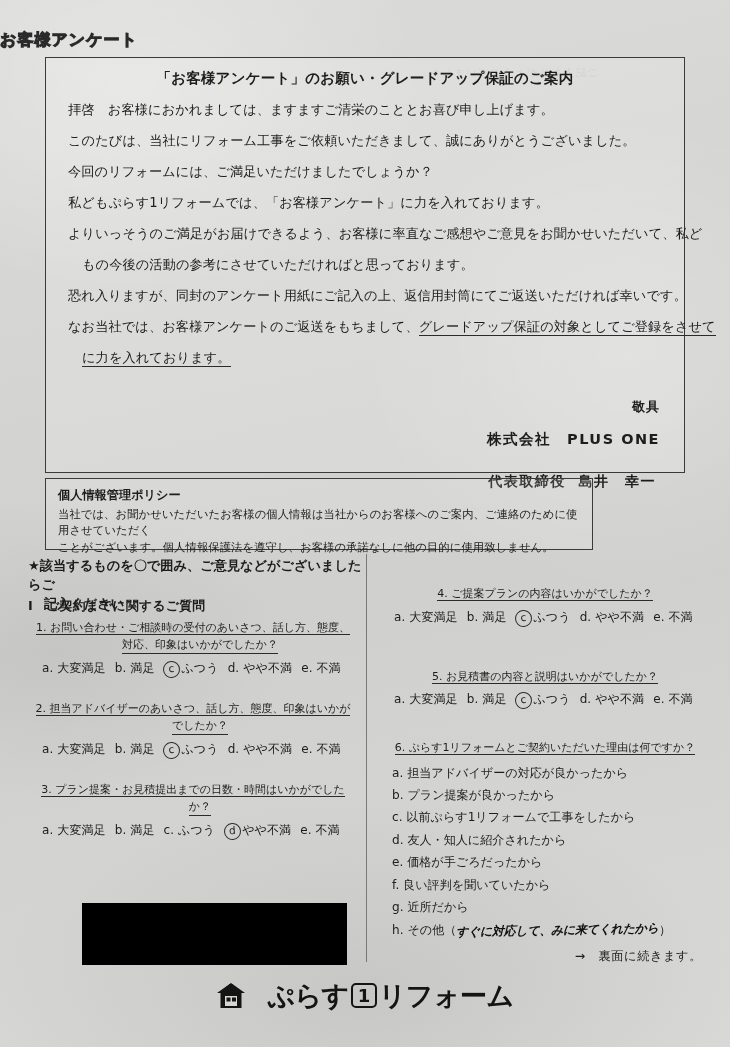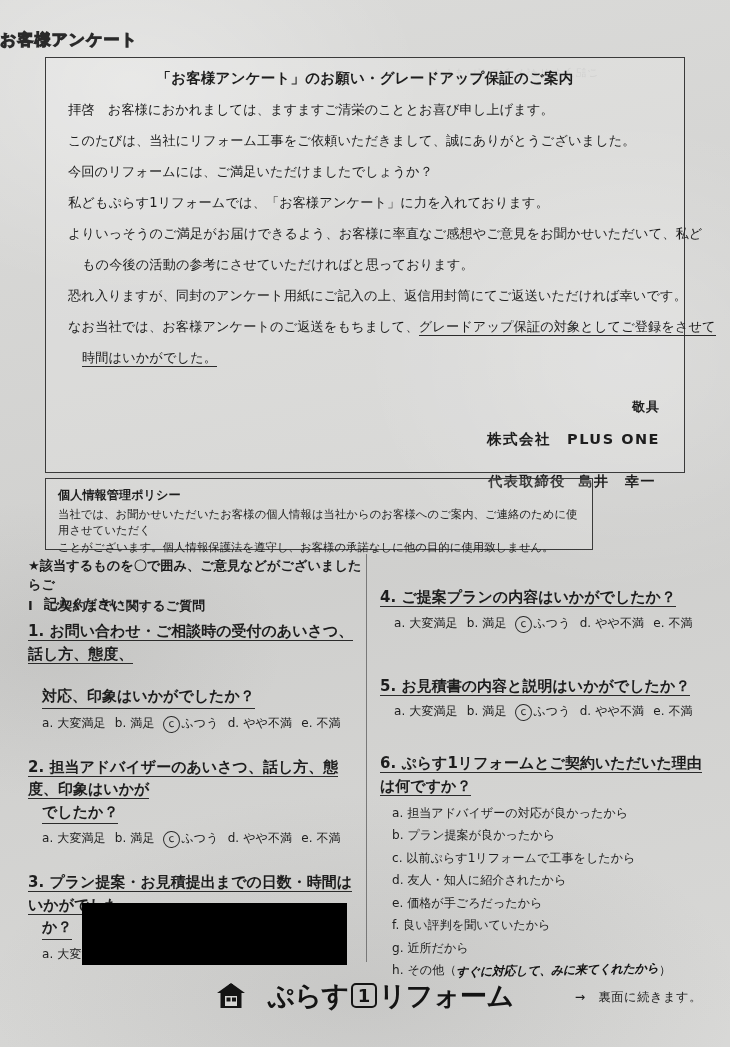--- a/index.html
+++ b/index.html
@@ -75,21 +75,21 @@
   .instruct{position:absolute;left:28px;top:0;width:340px;font-size:13.2px;font-weight:700;line-height:1.45;}
   .instruct .l2{padding-left:16px;}
   .sec-head{position:absolute;left:28px;top:42px;font-size:12.8px;font-weight:700;letter-spacing:.3px;}
 
   .divider{position:absolute;left:366px;top:-2px;width:0;height:408px;border-left:1.2px solid #6a6a6a;opacity:.85;}
 
   .col-l{position:absolute;left:28px;top:64px;width:330px;}
   .col-r{position:absolute;left:380px;top:30px;width:330px;}
 
   .q{margin-bottom:9px;}
-  .q-title{font-size:15px;font-weight:700;line-height:1.5;}
+  .q-title{font-size:11px;font-weight:400;line-height:1.5;text-align:center;}
   .q-title span.line{border-bottom:1.2px solid #2b2b2b;display:inline;}
   .opts{font-size:12px;padding-left:14px;margin-top:6px;letter-spacing:.1px;white-space:nowrap;}
   .opt{display:inline-block;margin-right:9px;position:relative;}
   .opt.circled .key{
     display:inline-block;border:1.5px solid #2b2b2b;border-radius:50%;
     width:15px;height:15px;line-height:13px;text-align:center;
     font-size:10.5px;transform:rotate(-4deg);margin-right:1px;
   }
   .opt .key{font-weight:400;}
 
@@ -129,21 +129,21 @@
     <div class="letter-head">「お客様アンケート」のお願い・グレードアップ保証のご案内</div>
     <div class="letter-body">
       <p>拝啓　お客様におかれましては、ますますご清栄のこととお喜び申し上げます。</p>
       <p>このたびは、当社にリフォーム工事をご依頼いただきまして、誠にありがとうございました。</p>
       <p>今回のリフォームには、ご満足いただけましたでしょうか？</p>
       <p>私どもぷらす1リフォームでは、「お客様アンケート」に力を入れております。</p>
       <p>よりいっそうのご満足がお届けできるよう、お客様に率直なご感想やご意見をお聞かせいただいて、私ど</p>
       <p class="indent">もの今後の活動の参考にさせていただければと思っております。</p>
       <p>恐れ入りますが、同封のアンケート用紙にご記入の上、返信用封筒にてご返送いただければ幸いです。</p>
       <p><span>なお当社では、お客様アンケートのご返送をもちまして、</span><span class="u">グレードアップ保証の対象としてご登録をさせて</span></p>
-      <p class="indent"><span class="u">時間はいかがでした。</span></p>
+      <p class="indent"><span class="u">に力を入れております。</span></p>
     </div>
     <div class="sig">
       <div class="keigu">敬具</div>
       <div class="company">株式会社　PLUS  ONE</div>
       <div class="officer"><span>代表取締役</span>&nbsp;&nbsp;<span>島井　幸一</span></div>
     </div>
   </div>
 
   <div class="privacy-box">
     <div class="privacy-title">個人情報管理ポリシー</div>
@@ -160,21 +160,21 @@
 
     <div class="sec-head">Ⅰ　ご契約までに関するご質問</div>
 
     <div class="divider"></div>
 
     <div class="col-l">
 
       <div class="q">
         <div class="q-title">
           <span class="line"><span>1.</span> <span>お問い合わせ・ご相談時の受付のあいさつ、話し方、態度、</span></span><br>
-          <span class="line" style="margin-left:14px;display:inline-block;margin-top:20px;">対応、印象はいかがでしたか？</span>
+          <span class="line" style="margin-left:14px;display:inline-block;">対応、印象はいかがでしたか？</span>
         </div>
         <div class="opts">
           <span class="opt"><span class="key">a</span>. <span>大変満足</span></span><span class="opt"><span class="key">b</span>. <span>満足</span></span><span class="opt circled"><span class="key">c</span><span>ふつう</span></span><span class="opt"><span class="key">d</span>. <span>やや不満</span></span><span class="opt"><span class="key">e</span>. <span>不満</span></span>
         </div>
       </div>
 
       <div class="q" style="margin-top:23px;">
         <div class="q-title">
           <span class="line"><span>2.</span> <span>担当アドバイザーのあいさつ、話し方、態度、印象はいかが</span></span><br>
           <span class="line" style="margin-left:14px;display:inline-block;">でしたか？</span>

